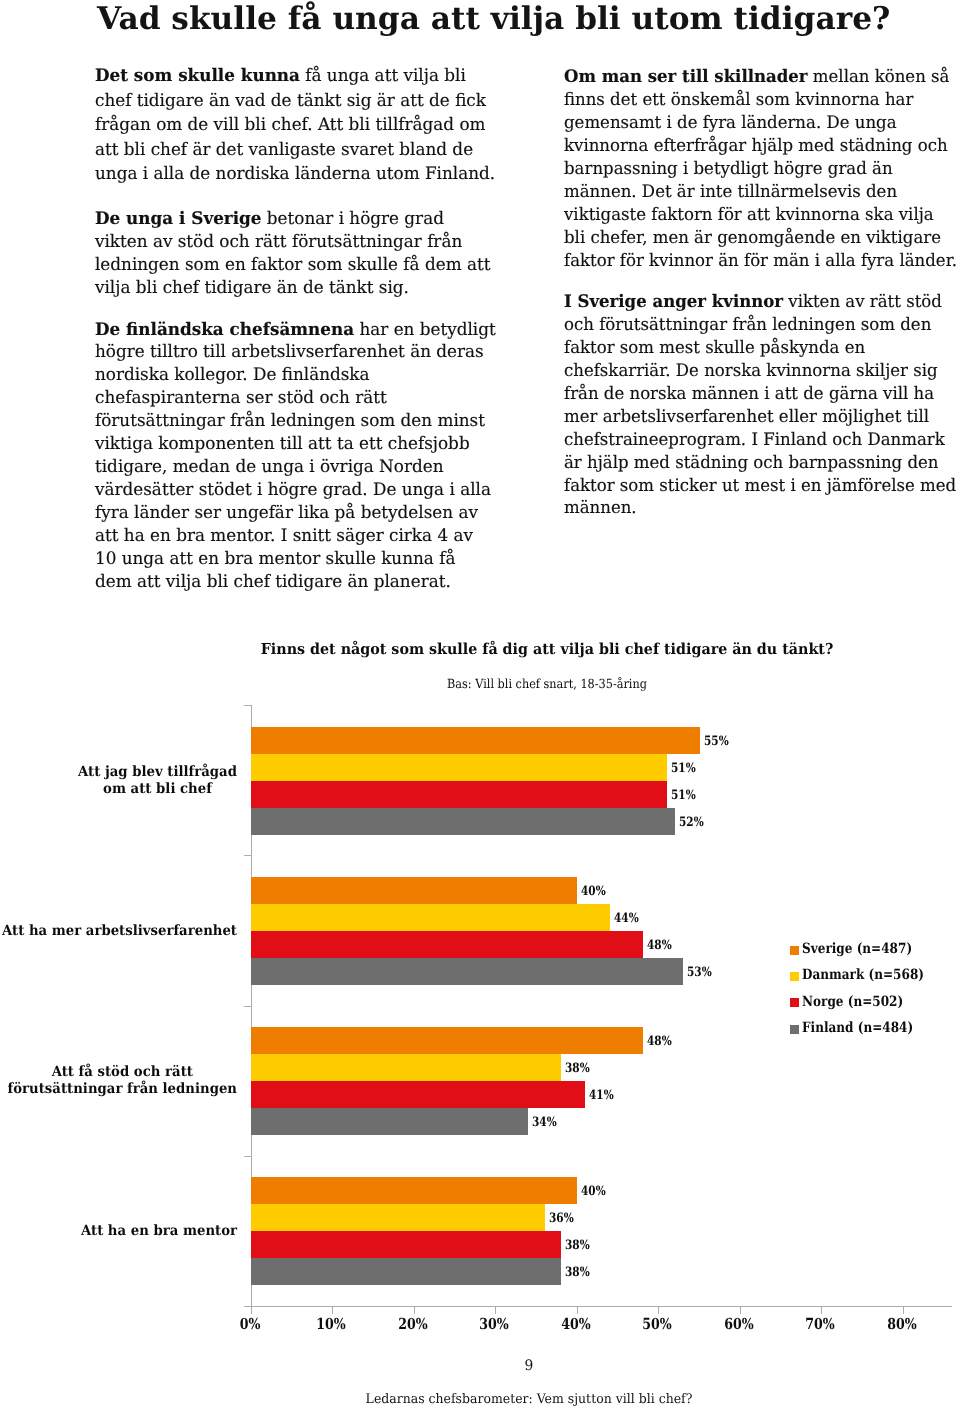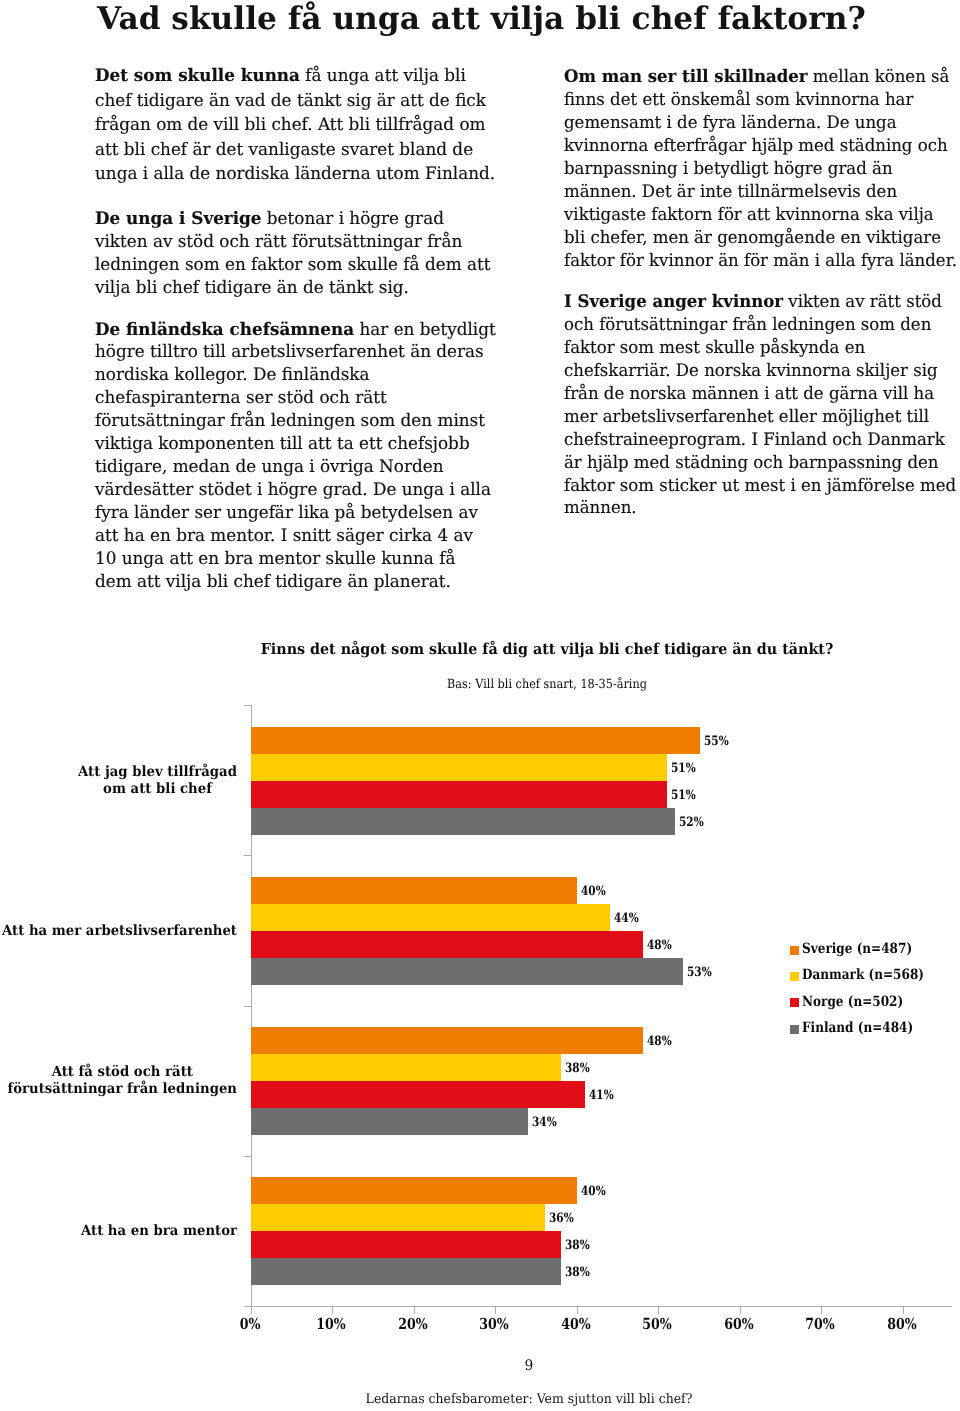--- a/index.html
+++ b/index.html
@@ -61,21 +61,21 @@
              transform:scaleX(0.947); transform-origin:center center; }
   .source { position:absolute; left:128.7px; width:800px; text-align:center;
             color:#111; font-size:13.2px; line-height:17px;
             transform:scaleX(0.947); transform-origin:center center; }
 </style>
 </head>
 <body>
 
 <div id="page">
 
-  <h1 class="headline">Vad skulle få unga att vilja bli chef faktorn?</h1>
+  <h1 class="headline">Vad skulle få unga att vilja bli utom tidigare?</h1>
 
   <div class="col col1" id="col1">
       <div class="tline" style="top: 68.1px;"><b>Det som skulle kunna</b><span> få unga att vilja bli</span></div>
       <div class="tline" style="top: 92.6px;">chef tidigare än vad de tänkt sig är att de fick</div>
       <div class="tline" style="top: 117.1px;">frågan om de vill bli chef. Att bli tillfrågad om</div>
       <div class="tline" style="top: 141.6px;">att bli chef är det vanligaste svaret bland de</div>
       <div class="tline" style="top: 166.1px;">unga i alla de nordiska länderna utom Finland.</div>
       <div class="tline" style="top: 210.9px;"><b>De unga i Sverige</b><span> betonar i högre grad</span></div>
       <div class="tline" style="top: 233.77px;">vikten av stöd och rätt förutsättningar från</div>
       <div class="tline" style="top: 256.64px;">ledningen som en faktor som skulle få dem att</div>

